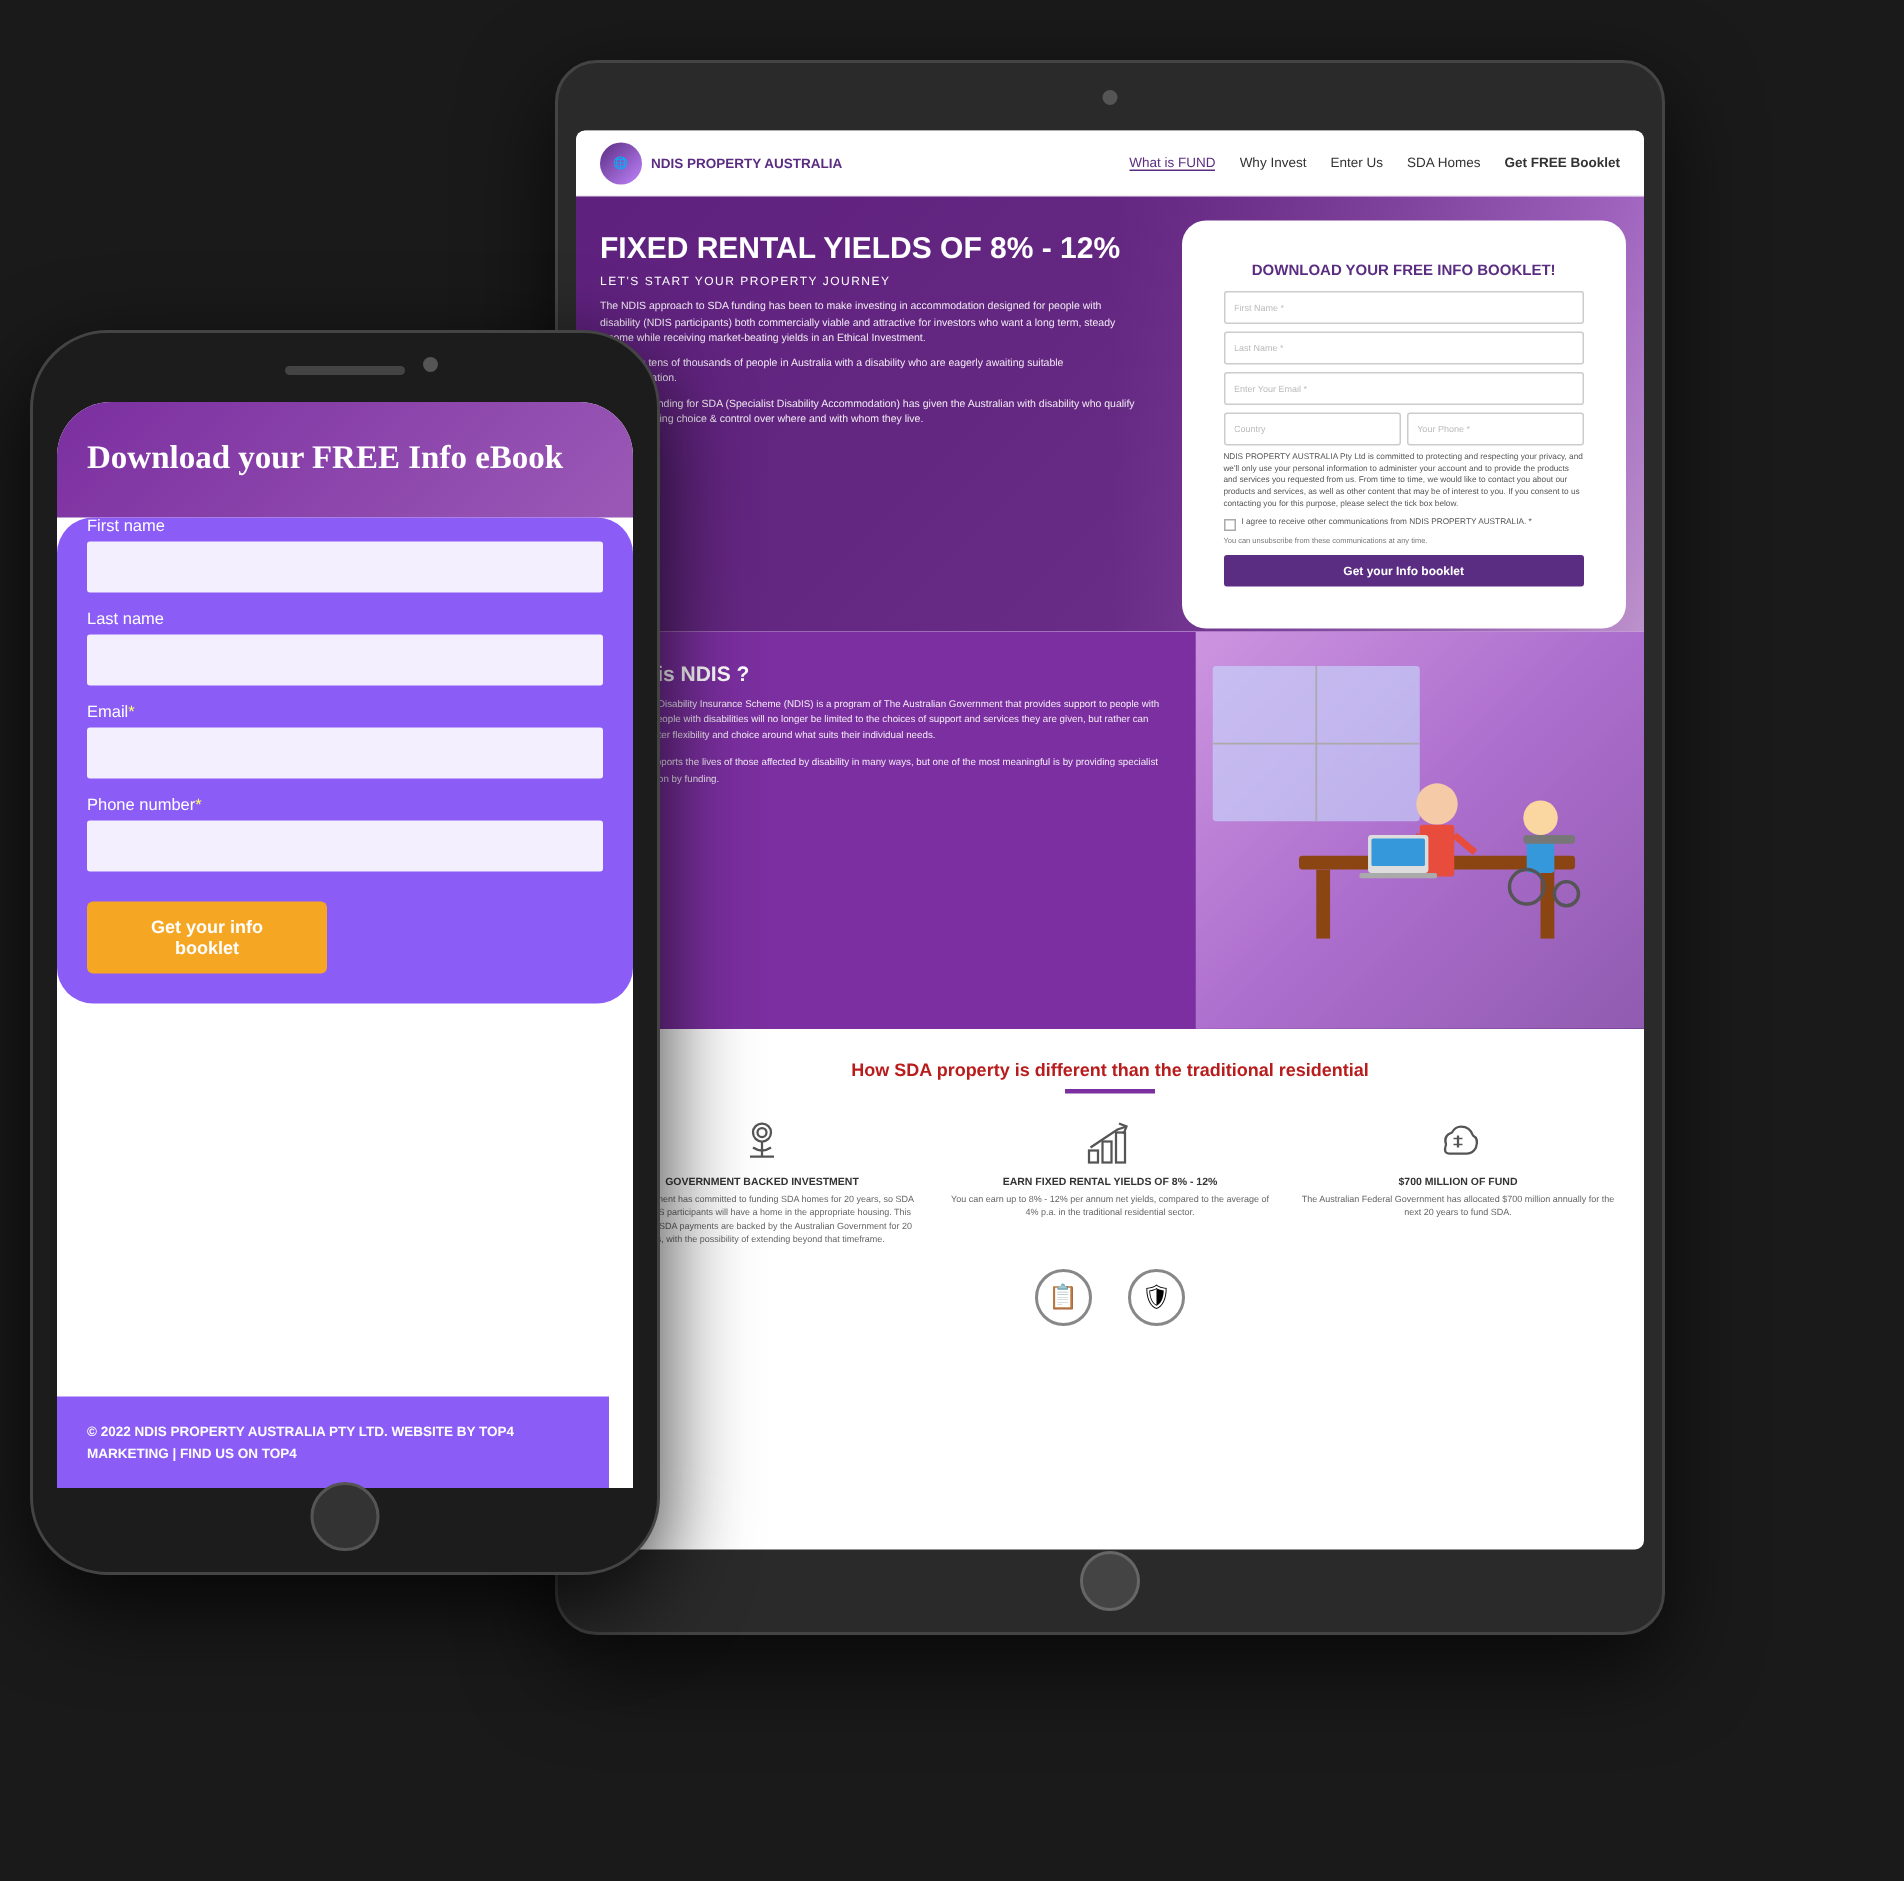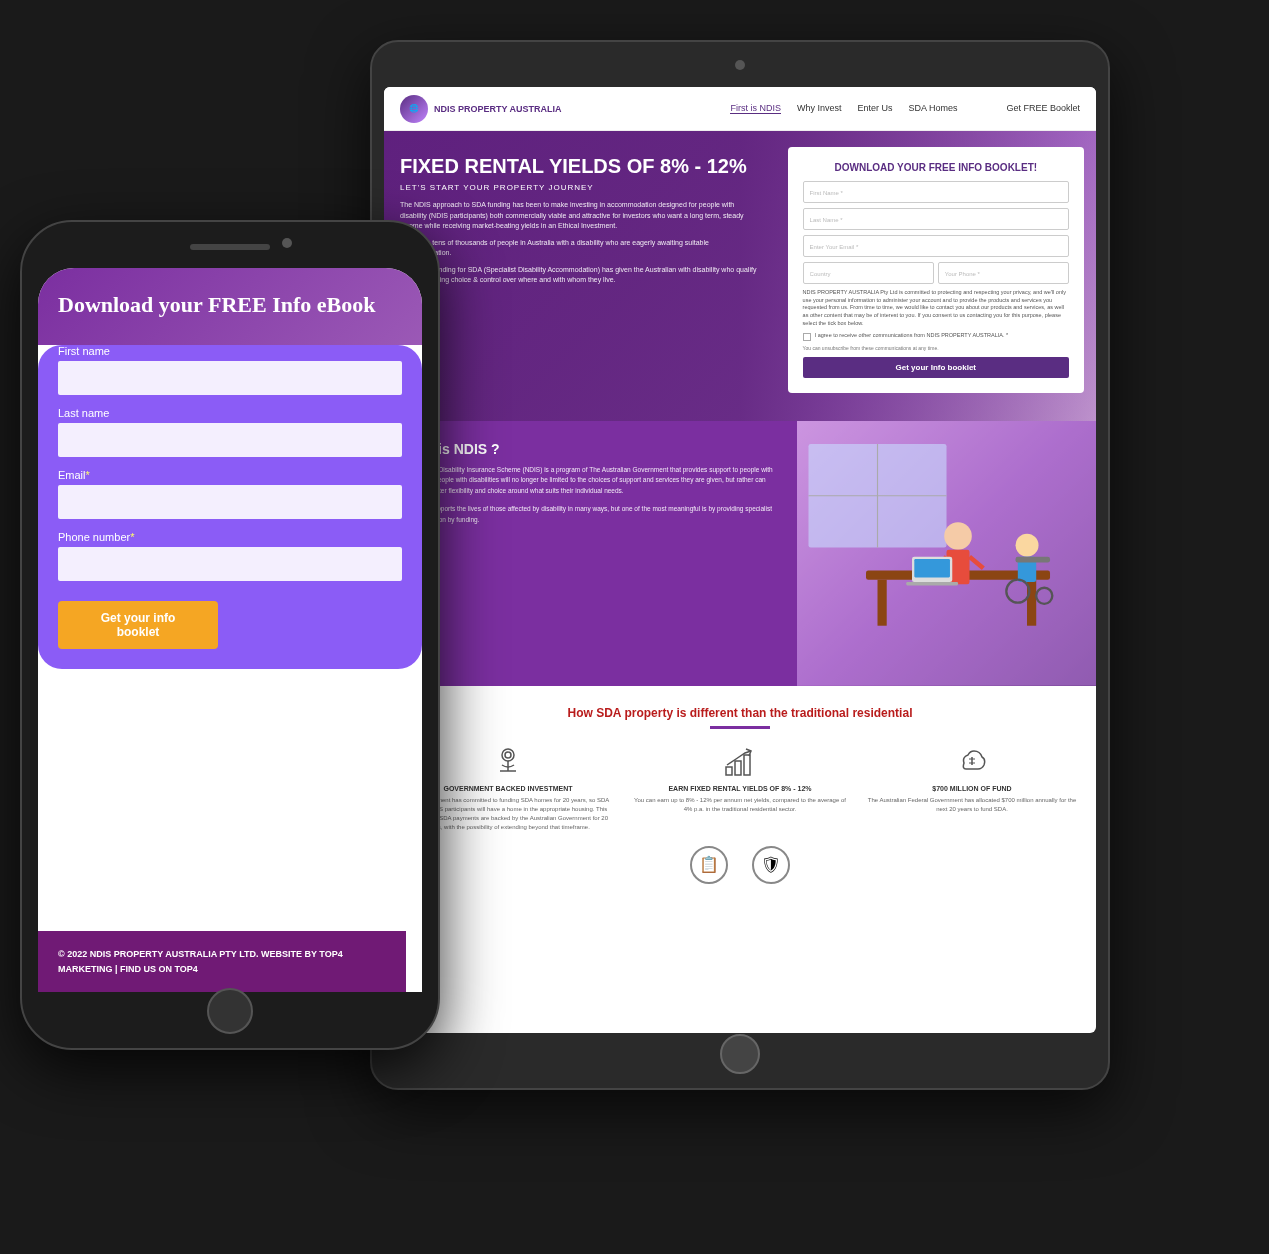--- a/index.html
+++ b/index.html
@@ -139,21 +139,21 @@
       font-size: 8px;
       color: #fff;
     }
     .t-nav-links {
       display: flex;
       gap: 16px;
       font-size: 9px;
       color: #333;
     }
     .t-nav-links span:first-child { color: #5a2d82; border-bottom: 1px solid #5a2d82; }
-    .t-nav-links .booklet { font-weight: normal; color: #333; margin-left: 33px; }
+    .t-nav-links .booklet { font-weight: bold; color: #333; }
 
     
     .t-hero {
       position: relative;
       height: 290px;
       background: linear-gradient(135deg, #7b2fa0 0%, #9b59b6 40%, #c084e0 70%, #e8c4f0 100%);
       display: flex;
       overflow: hidden;
     }
     .t-hero-bg {
@@ -190,22 +190,22 @@
     .t-hero-right {
       position: relative;
       z-index: 2;
       width: 45%;
       padding: 16px 12px;
       display: flex;
       flex-direction: column;
     }
     .t-form-box {
       background: #fff;
-      border-radius: 4px;
-      padding: 15px;
+      border-radius: 16px;
+      padding: 28px;
       font-size: 7px;
     }
     .t-form-title {
       font-size: 10px;
       font-weight: 900;
       color: #5a2d82;
       margin-bottom: 8px;
       text-align: center;
     }
     .t-input {
@@ -379,21 +379,21 @@
       color: #fff;
       border: none;
       border-radius: 4px;
       padding: 10px 20px;
       font-size: 12px;
       font-weight: bold;
       cursor: pointer;
       margin-top: 8px;
     }
     .p-footer {
-      background: #701a75;
+      background: #8b5cf6;
       padding: 16px 20px;
       position: absolute;
       bottom: 0;
       left: 0;
       right: 16px;
     }
     .p-footer-text {
       font-size: 9px;
       color: #fff;
       font-weight: bold;
@@ -430,21 +430,21 @@
 <div class="tablet">
   <div class="tablet-camera"></div>
   <div class="tablet-screen">
 
     <div class="t-navbar">
       <div class="t-logo">
         <div class="t-logo-circle">🌐</div>
         <span>NDIS PROPERTY AUSTRALIA</span>
       </div>
       <div class="t-nav-links">
-        <span>First is NDIS</span>
+        <span>What is FUND</span>
         <span>Why Invest</span>
         <span>Enter Us</span>
         <span>SDA Homes</span>
         <span class="booklet">Get FREE Booklet</span>
       </div>
     </div>
 
     <div class="t-hero">
       <div class="t-hero-bg"></div>
       <div class="t-hero-left">

